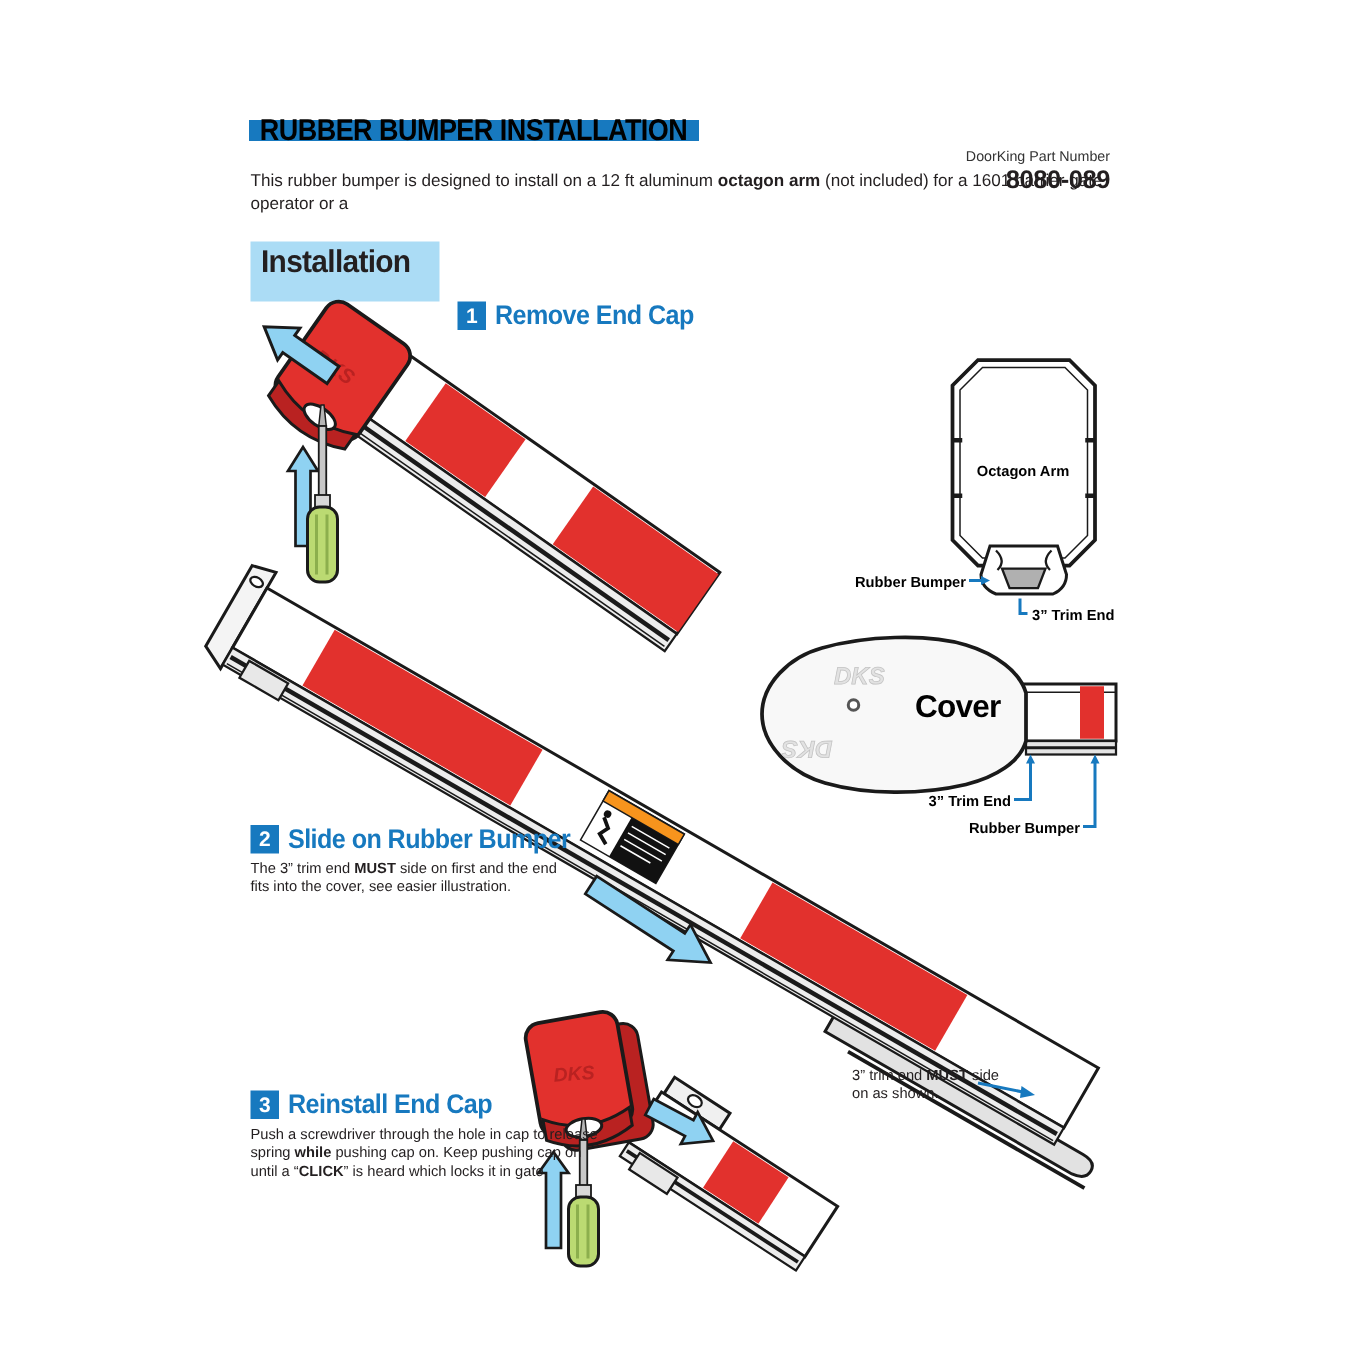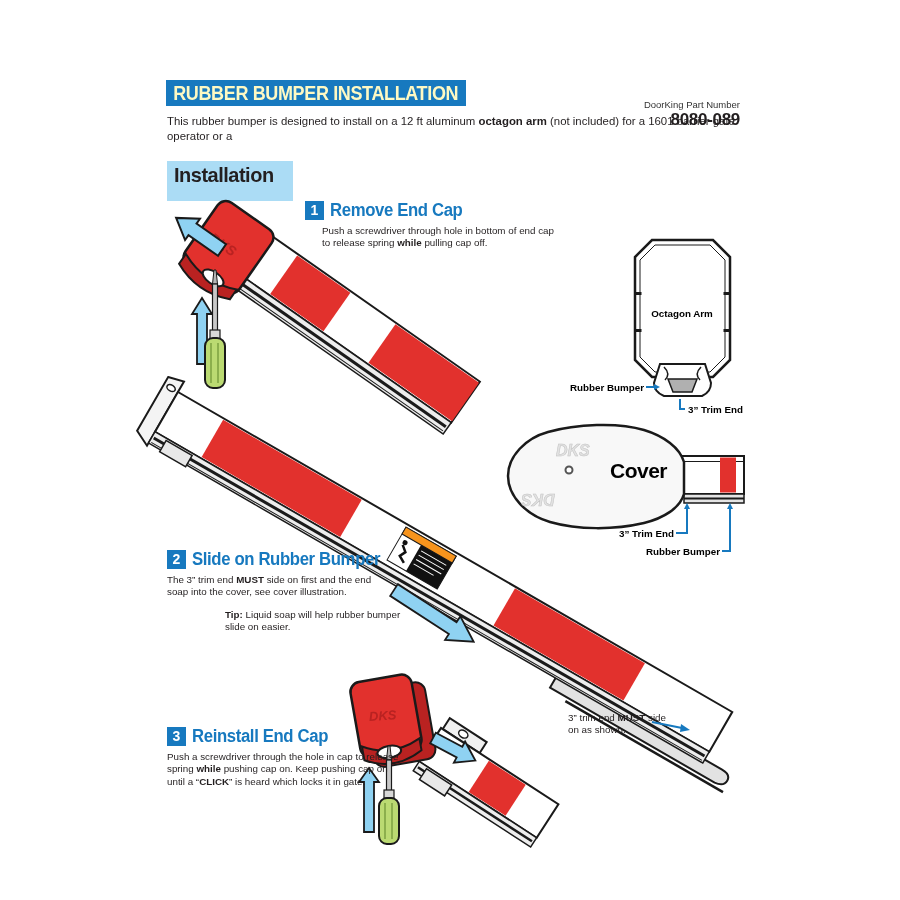--- a/index.html
+++ b/index.html
@@ -3,21 +3,21 @@
 <meta charset="utf-8">
 <style>
   :root{
     --blue:#1779BF; --ltblue:#ABDCF5; --red:#E2312D; --darkred:#B92221;
     --arrow:#8FD2F2; --ink:#231F20;
   }
   *{margin:0;padding:0;box-sizing:border-box;}
   html,body{width:900px;height:900px;background:#fff;}
   body{position:relative;font-family:"Liberation Sans",sans-serif;color:var(--ink);overflow:hidden;}
   .abs{position:absolute;}
-  .title-bar{background:var(--blue);color:#fef9c3;height:26px;display:flex;align-items:center;}
+  .title-bar{background:var(--blue);color:#000000;height:14px;display:flex;align-items:center;}
   .title-bar span{display:inline-block;font-weight:bold;font-size:20px;letter-spacing:-0.4px;transform:scaleX(.9);transform-origin:left;padding-left:8px;white-space:nowrap;}
   .part-block{text-align:right;margin-top:28px;}
   .part-label{font-size:9.5px;color:#333;}
   .part-number{font-weight:bold;font-size:17px;letter-spacing:-0.3px;}
   .intro{font-size:11.4px;line-height:14.5px;}
   .section-head{background:var(--ltblue);display:inline-block;padding:2px 14px 14px 7px;}
   .section-head span{font-weight:bold;font-size:21px;letter-spacing:-0.5px;display:inline-block;transform:scaleX(.95);transform-origin:left;}
   .step-head{display:flex;align-items:center;gap:6px;}
   .step-num{width:19px;height:19px;background:var(--blue);color:#fff;font-weight:bold;font-size:14px;line-height:19px;text-align:center;flex:none;}
   .step-title{color:var(--blue);font-weight:bold;font-size:18px;letter-spacing:-0.4px;white-space:nowrap;display:inline-block;transform:scaleX(.93);transform-origin:left;}
@@ -45,24 +45,20 @@
 </div>
 
 <div class="abs section-head" style="left:167px;top:161px;">
   <span>Installation</span>
 </div>
 
 <div class="abs" style="left:305px;top:200px;">
   <div class="step-head">
     <span class="step-num">1</span>
     <span class="step-title">Remove End Cap</span>
-  </div>
-  <div class="step-body" style="margin-left:17px;">
-    <div>Push a screwdriver through hole in bottom of end cap</div>
-    <div><span>to release spring </span><b>while</b><span> pulling cap off.</span></div>
   </div>
 </div>
 
 <svg class="abs" style="left:158px;top:194px;" width="320" height="245" viewBox="0 0 320 245">
   <g transform="translate(112,48) rotate(35)">
     <rect x="0" y="-6" width="252" height="50" fill="#fff" stroke="#1a1a1a" stroke-width="2"></rect>
     <rect x="30" y="-4.5" width="65" height="47" fill="#E2312D"></rect>
     <rect x="150" y="-4.5" width="102" height="47" fill="#E2312D"></rect>
     <rect x="0" y="44" width="252" height="14" fill="#ededed" stroke="#1a1a1a" stroke-width="1.5"></rect>
     <line x1="2" y1="50.5" x2="250" y2="50.5" stroke="#1a1a1a" stroke-width="3"></line>
@@ -162,25 +158,21 @@
   </g>
 </svg>
 
 <div class="abs" style="left:167px;top:549px;z-index:4;">
   <div class="step-head">
     <span class="step-num">2</span>
     <span class="step-title">Slide on Rubber Bumper</span>
   </div>
   <div class="step-body">
     <div><span>The 3” trim end </span><b>MUST</b><span> side on first and the end</span></div>
-    <div>soap into the cover, see cover illustration.</div>
-  </div>
-  <div class="step-body" style="margin-left:58px;margin-top:10px;">
-    <div><b>Tip:</b><span> Liquid soap will help rubber bumper</span></div>
-    <div>slide on easier.</div>
+    <div>fits into the cover, see easier illustration.</div>
   </div>
 </div>
 
 <svg class="abs" style="left:333px;top:660px;" width="240" height="200" viewBox="0 0 240 200">
   <g transform="translate(108,68) rotate(33)">
     <polygon points="2,-13 46,-13 46,0 2,0" fill="#f0f0f0" stroke="#1a1a1a" stroke-width="2"></polygon>
     <ellipse cx="22" cy="-7" rx="5" ry="3.5" fill="#fff" stroke="#1a1a1a" stroke-width="1.5"></ellipse>
     <rect x="0" y="0" width="140" height="40" fill="#fff" stroke="#1a1a1a" stroke-width="2"></rect>
     <rect x="58" y="1.5" width="44" height="37" fill="#E2312D"></rect>
     <rect x="0" y="40" width="140" height="11" fill="#ededed" stroke="#1a1a1a" stroke-width="1.5"></rect>

